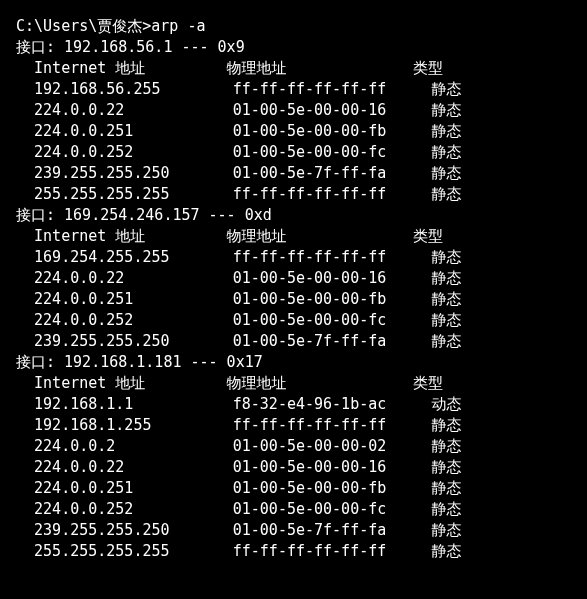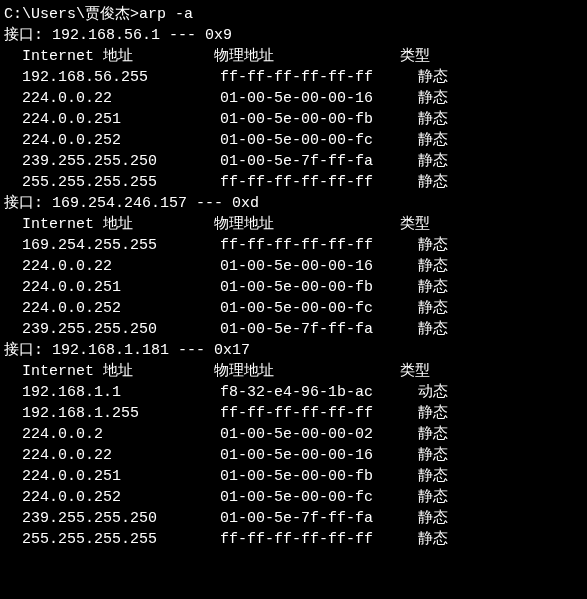--- a/index.html
+++ b/index.html
@@ -9,21 +9,20 @@
     color: #fff;
     font-family: "NSimSun", "SimSun", "Consolas", monospace;
     font-size: 15px;
     line-height: 1.4;
     width: 587px;
     height: 599px;
     overflow: hidden;
   }
   .term {
     white-space: pre;
-    padding: 4px;
-    font-family: Liberation Mono, monospace;
+    padding: 16px;
   }
   .row { display: block; }
 </style>
 </head>
 <body>
 
 <div class="term"><span class="row">C:\Users\贾俊杰&gt;arp -a</span><span class="row"></span><span class="row">接口: 192.168.56.1 --- 0x9</span><span class="row">  Internet 地址         物理地址              类型</span><span class="row">  192.168.56.255        ff-ff-ff-ff-ff-ff     静态</span><span class="row">  224.0.0.22            01-00-5e-00-00-16     静态</span><span class="row">  224.0.0.251           01-00-5e-00-00-fb     静态</span><span class="row">  224.0.0.252           01-00-5e-00-00-fc     静态</span><span class="row">  239.255.255.250       01-00-5e-7f-ff-fa     静态</span><span class="row">  255.255.255.255       ff-ff-ff-ff-ff-ff     静态</span><span class="row"></span><span class="row">接口: 169.254.246.157 --- 0xd</span><span class="row">  Internet 地址         物理地址              类型</span><span class="row">  169.254.255.255       ff-ff-ff-ff-ff-ff     静态</span><span class="row">  224.0.0.22            01-00-5e-00-00-16     静态</span><span class="row">  224.0.0.251           01-00-5e-00-00-fb     静态</span><span class="row">  224.0.0.252           01-00-5e-00-00-fc     静态</span><span class="row">  239.255.255.250       01-00-5e-7f-ff-fa     静态</span><span class="row"></span><span class="row">接口: 192.168.1.181 --- 0x17</span><span class="row">  Internet 地址         物理地址              类型</span><span class="row">  192.168.1.1           f8-32-e4-96-1b-ac     动态</span><span class="row">  192.168.1.255         ff-ff-ff-ff-ff-ff     静态</span><span class="row">  224.0.0.2             01-00-5e-00-00-02     静态</span><span class="row">  224.0.0.22            01-00-5e-00-00-16     静态</span><span class="row">  224.0.0.251           01-00-5e-00-00-fb     静态</span><span class="row">  224.0.0.252           01-00-5e-00-00-fc     静态</span><span class="row">  239.255.255.250       01-00-5e-7f-ff-fa     静态</span><span class="row">  255.255.255.255       ff-ff-ff-ff-ff-ff     静态</span></div>
 
 </body></html>

